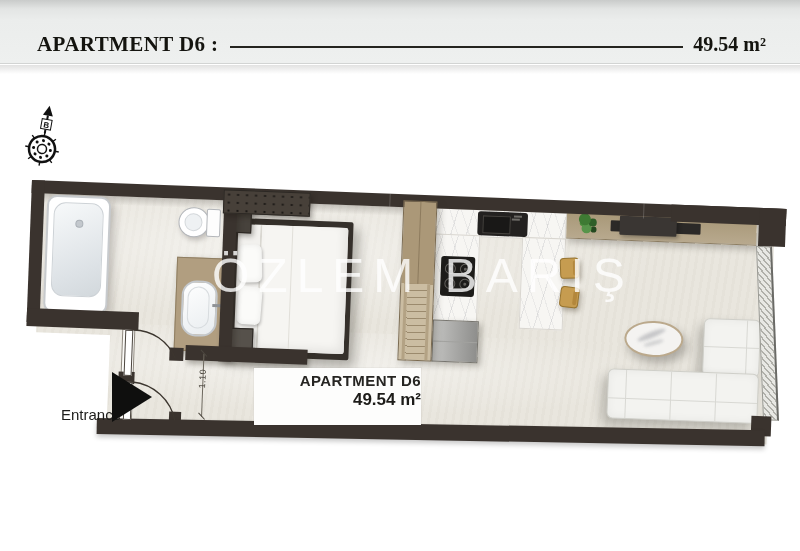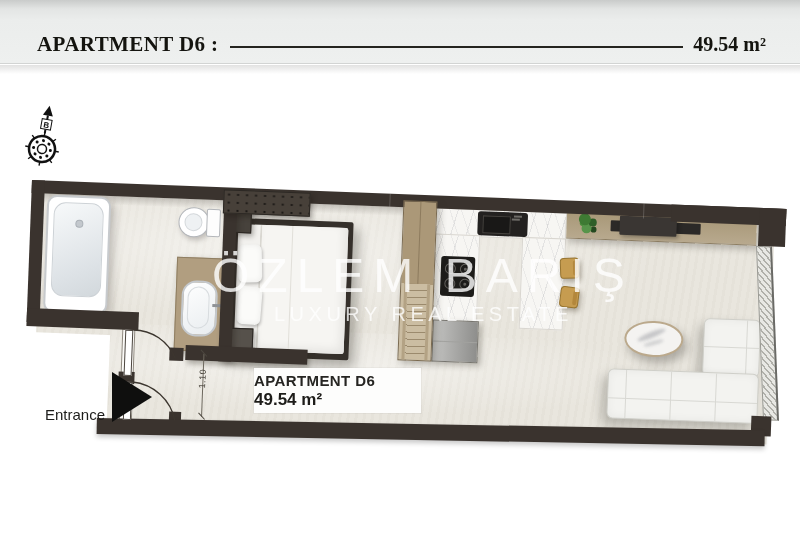--- a/index.html
+++ b/index.html
@@ -203,28 +203,28 @@
       background:#d8d8d3; }
   .sofa-chaise::after { content:""; position:absolute; top:0; bottom:0; right:12px; width:1px;
       background:#d8d8d3; }
 
   
   .watermark { position:absolute; z-index:10; color:rgba(255,255,255,.80);
       pointer-events:none; white-space:nowrap;margin-top:12px; }
   .wm-brand { left:212px; top:236px; font-size:48px; font-weight:300; letter-spacing:9px; }
   .wm-tagline { left:274px; top:291px; font-size:20px; font-weight:400; letter-spacing:4.5px;
       color:rgba(255,255,255,.78); }
-  .plan-badge { position:absolute; left:254px; top:368px; width:167px; height:45px;
-      background:#fdfdfc; z-index:11; text-align:left; padding-top:4px;
+  .plan-badge { position:absolute; left:254px; top:368px; width:167px; height:57px;
+      background:#fdfdfc; z-index:11; text-align:right; padding-top:4px;
       box-shadow:0 0 0 1px rgba(0,0,0,.03); }
   .badge-title { font-size:15px; font-weight:700; color:#262522; letter-spacing:.4px; }
   .badge-area { font-size:17px; font-weight:700; color:#1d1c19; margin-top:1px; }
   .entrance-unit { position:absolute; left:30px; top:372px; width:90px; text-align:center;
       font-size:34px; font-weight:800; color:#14140f; letter-spacing:1px; z-index:11; }
-  .entrance-label { position:absolute; left:30px; top:406px; width:90px; text-align:center;
+  .entrance-label { position:absolute; left:46px; top:406px; width:90px; text-align:center;
       font-size:15px; font-weight:500; color:#1d1d1b; z-index:11; }
   .entrance-arrow { position:absolute; left:112px; top:372px; width:0; height:0; z-index:11;
       border-top:25px solid rgba(0,0,0,0); border-bottom:25px solid rgba(0,0,0,0);
       border-left:40px solid #0f0f0e; }
 </style>
 </head>
 <body>
 
 <div class="stage">
 
@@ -357,21 +357,20 @@
       <path d="M108,198 A48,48 0 0 1 152,235" fill="none" stroke="#3c362f" stroke-width="1.3"></path>
     </svg>
 
     <div class="dim-line"></div>
     <div class="dim-tick" style="left:174px;top:166px;transform:rotate(45deg);"></div>
     <div class="dim-tick" style="left:174px;top:229px;transform:rotate(45deg);"></div>
     <div class="dim-label">1.10</div>
   </div>
 
   <div class="watermark wm-brand">ÖZLEM BARIŞ</div>
-  <div class="watermark wm-tagline">LUXURY REAL ESTATE</div>
 
   <div class="plan-badge">
     <div class="badge-title">APARTMENT D6</div>
     <div class="badge-area">49.54 m²</div>
   </div>
 
   <div class="entrance-label">Entrance</div>
   <div class="entrance-arrow"></div>
 
 </div>

